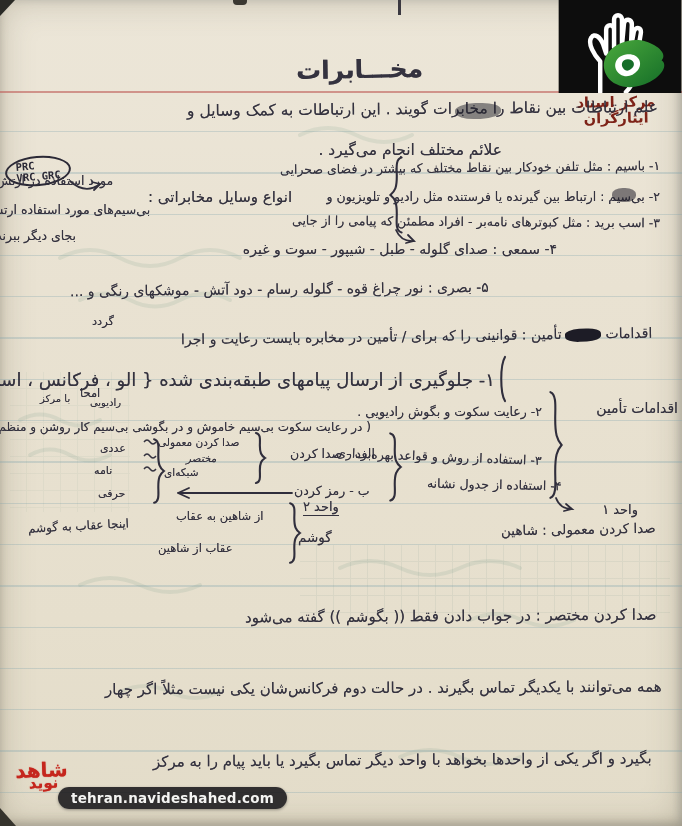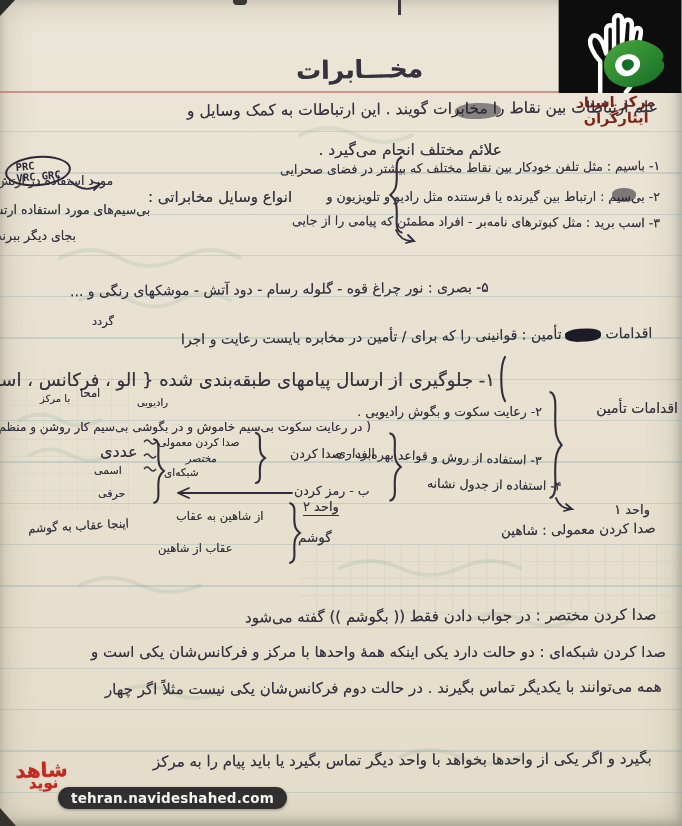--- a/index.html
+++ b/index.html
@@ -49,36 +49,36 @@
 
   
   .l-sechead{top:328px;right:30px;font-size:14px;transform:rotate(-.8deg);}
   .l-gardad{top:314px;left:92px;font-size:11.5px;}
   .l-sec1{top:369px;right:187px;font-size:18px;}
   .l-emha{top:386px;left:80px;font-size:11.5px;}
   .l-seclabel{top:400px;right:4px;font-size:14px;}
   .l-sec2a{top:404px;right:140px;font-size:12.5px;}
   .l-sec2b{top:420px;left:-10px;font-size:12px;}
   .l-bamarkaz{top:393px;left:40px;font-size:10px;}
-  .l-radioee{top:397px;left:90px;font-size:10px;margin-left:47px;}
+  .l-radioee{top:397px;left:90px;font-size:10px;}
   .l-sec3{top:449px;right:140px;font-size:12.5px;transform:rotate(2.2deg);}
   .l-sec4{top:477px;right:120px;font-size:12.5px;transform:rotate(1.2deg);}
 
   
   .l-alef{top:446px;left:290px;font-size:12.5px;}
   .l-cnorm{top:436px;left:158px;font-size:10.5px;}
   .l-cbrief{top:452px;left:186px;font-size:10.5px;font-style:italic;}
   .l-cnet{top:466px;left:164px;font-size:10.5px;}
   .l-be{top:483px;left:294px;font-size:12.5px;}
-  .l-knum{top:442px;left:100px;font-size:16px;}
+  .l-knum{top:442px;left:100px;font-size:11px;}
   .l-kname{top:464px;left:94px;font-size:11px;}
   .l-klet{top:487px;left:98px;font-size:11px;}
 
   
-  .l-unit1{top:502px;right:32px;font-size:13px;}
+  .l-unit1{top:502px;right:44px;font-size:13px;}
   .l-unit2{top:499px;left:303px;font-size:13px;border-bottom:1.5px solid #34323f;padding-bottom:1px;}
   .l-callex{top:521px;right:26px;font-size:13.5px;transform:rotate(-1deg);}
   .l-answer{top:529px;left:298px;font-size:13.5px;}
   .l-dir1{top:509px;left:176px;font-size:11.5px;}
   .l-dir2{top:541px;left:158px;font-size:11.5px;}
   .l-reply{top:519px;left:28px;font-size:12px;transform:rotate(-3deg);}
 
   
   .l-p1{top:607px;right:26px;font-size:15px;transform:rotate(-.4deg);}
   .l-p2{top:643px;right:16px;font-size:15px;}
@@ -164,20 +164,21 @@
   <svg class="brace" style="left:388px;top:156px;width:16px;height:78px;" viewBox="0 0 20 100" preserveAspectRatio="none">
       <path d="M17,2 C9,4 11,16 11,26 C11,40 9,45 3,50 C9,55 11,60 11,74 C11,84 9,96 17,98"></path>
     </svg>
   <div class="hw l-t1">۱- باسیم : مثل تلفن خودکار بین نقاط مختلف که بیشتر در فضای صحرایی</div>
   <div class="hw l-t1t">مورد استفاده در ارتش .</div>
   <div class="hw l-t2">۲- بی‌سیم : ارتباط بین گیرنده یا فرستنده مثل رادیو و تلویزیون و</div>
   <div class="hw l-t2t">بی‌سیم‌های مورد استفاده ارتش</div>
   <div class="smudge" style="left:612px;top:188px;width:24px;height:14px;opacity:.55;"></div>
   <div class="hw l-t3">۳- اسب برید : مثل کبوترهای نامه‌بر - افراد مطمئن که پیامی را از جایی</div>
   <div class="hw l-t3t">بجای دیگر ببرند .</div>
+  <div class="hw l-t4">۴- سمعی : صدای گلوله - طبل - شیپور - سوت و غیره</div>
   <div class="hw l-t5">۵- بصری : نور چراغ قوه - گلوله رسام - دود آتش - موشکهای رنگی و ...</div>
 
   <div class="hw l-sechead">
     <span>اقدامات</span><span class="blob"></span><span>تأمین : قوانینی را که برای / تأمین در مخابره بایست رعایت و اجرا</span>
   </div>
   <div class="hw l-gardad">گردد</div>
   <svg class="brace" style="left:497px;top:356px;width:10px;height:46px;" viewBox="0 0 20 100" preserveAspectRatio="none">
       <path d="M16,2 C6,20 6,80 16,98"></path>
     </svg>
   <div class="hw l-sec1">۱- جلوگیری از ارسال پیامهای طبقه‌بندی شده { الو ، فرکانس ، اسم ، تعداد ، مکان }</div>
@@ -209,36 +210,35 @@
         <path d="M1,6 q3,-4 6,0 t6,0"></path>
         <path d="M1,20 q3,-4 6,0 t6,0"></path>
         <path d="M1,33 q3,-4 6,0 t6,0"></path>
       </g>
   </svg>
   <div class="hw l-be">ب - رمز کردن</div>
   <svg class="brace flip" style="left:152px;top:438px;width:14px;height:66px;" viewBox="0 0 20 100" preserveAspectRatio="none">
       <path d="M17,2 C9,4 11,16 11,26 C11,40 9,45 3,50 C9,55 11,60 11,74 C11,84 9,96 17,98"></path>
     </svg>
   <div class="hw l-knum">عددی</div>
-  <div class="hw l-kname">اسمی</div>
+  <div class="hw l-kname">نامه</div>
   <div class="hw l-klet">حرفی</div>
 
   <div class="hw l-unit1">واحد ۱</div>
   <div class="hw l-unit2">واحد ۲</div>
   <div class="hw l-callex">صدا کردن معمولی : شاهین</div>
   <div class="hw l-answer">گوشم</div>
   <svg class="brace flip" style="left:288px;top:502px;width:14px;height:62px;" viewBox="0 0 20 100" preserveAspectRatio="none">
       <path d="M17,2 C9,4 11,16 11,26 C11,40 9,45 3,50 C9,55 11,60 11,74 C11,84 9,96 17,98"></path>
     </svg>
   <div class="hw l-dir1">از شاهین به عقاب</div>
   <div class="hw l-dir2">عقاب از شاهین</div>
   <div class="hw l-reply">اینجا عقاب به گوشم</div>
 
   <div class="hw l-p1">صدا کردن مختصر : در جواب دادن فقط (( بگوشم )) گفته می‌شود</div>
-  <div class="hw l-p2">صدا کردن شبکه‌ای : دو حالت دارد یکی اینکه همهٔ واحدها با مرکز و فرکانس‌شان یکی است و</div>
   <div class="hw l-p3">همه می‌توانند با یکدیگر تماس بگیرند . در حالت دوم فرکانس‌شان یکی نیست مثلاً اگر چهار</div>
   <div class="hw l-p5">بگیرد و اگر یکی از واحدها بخواهد با واحد دیگر تماس بگیرد یا باید پیام را به مرکز</div>
 
   <div class="wm-logo" dir="rtl">
     <span class="w1">شاهد</span>
     <span class="w2">نوید</span>
   </div>
   <div class="wm-pill">tehran.navideshahed.com</div>
 
 </div>

